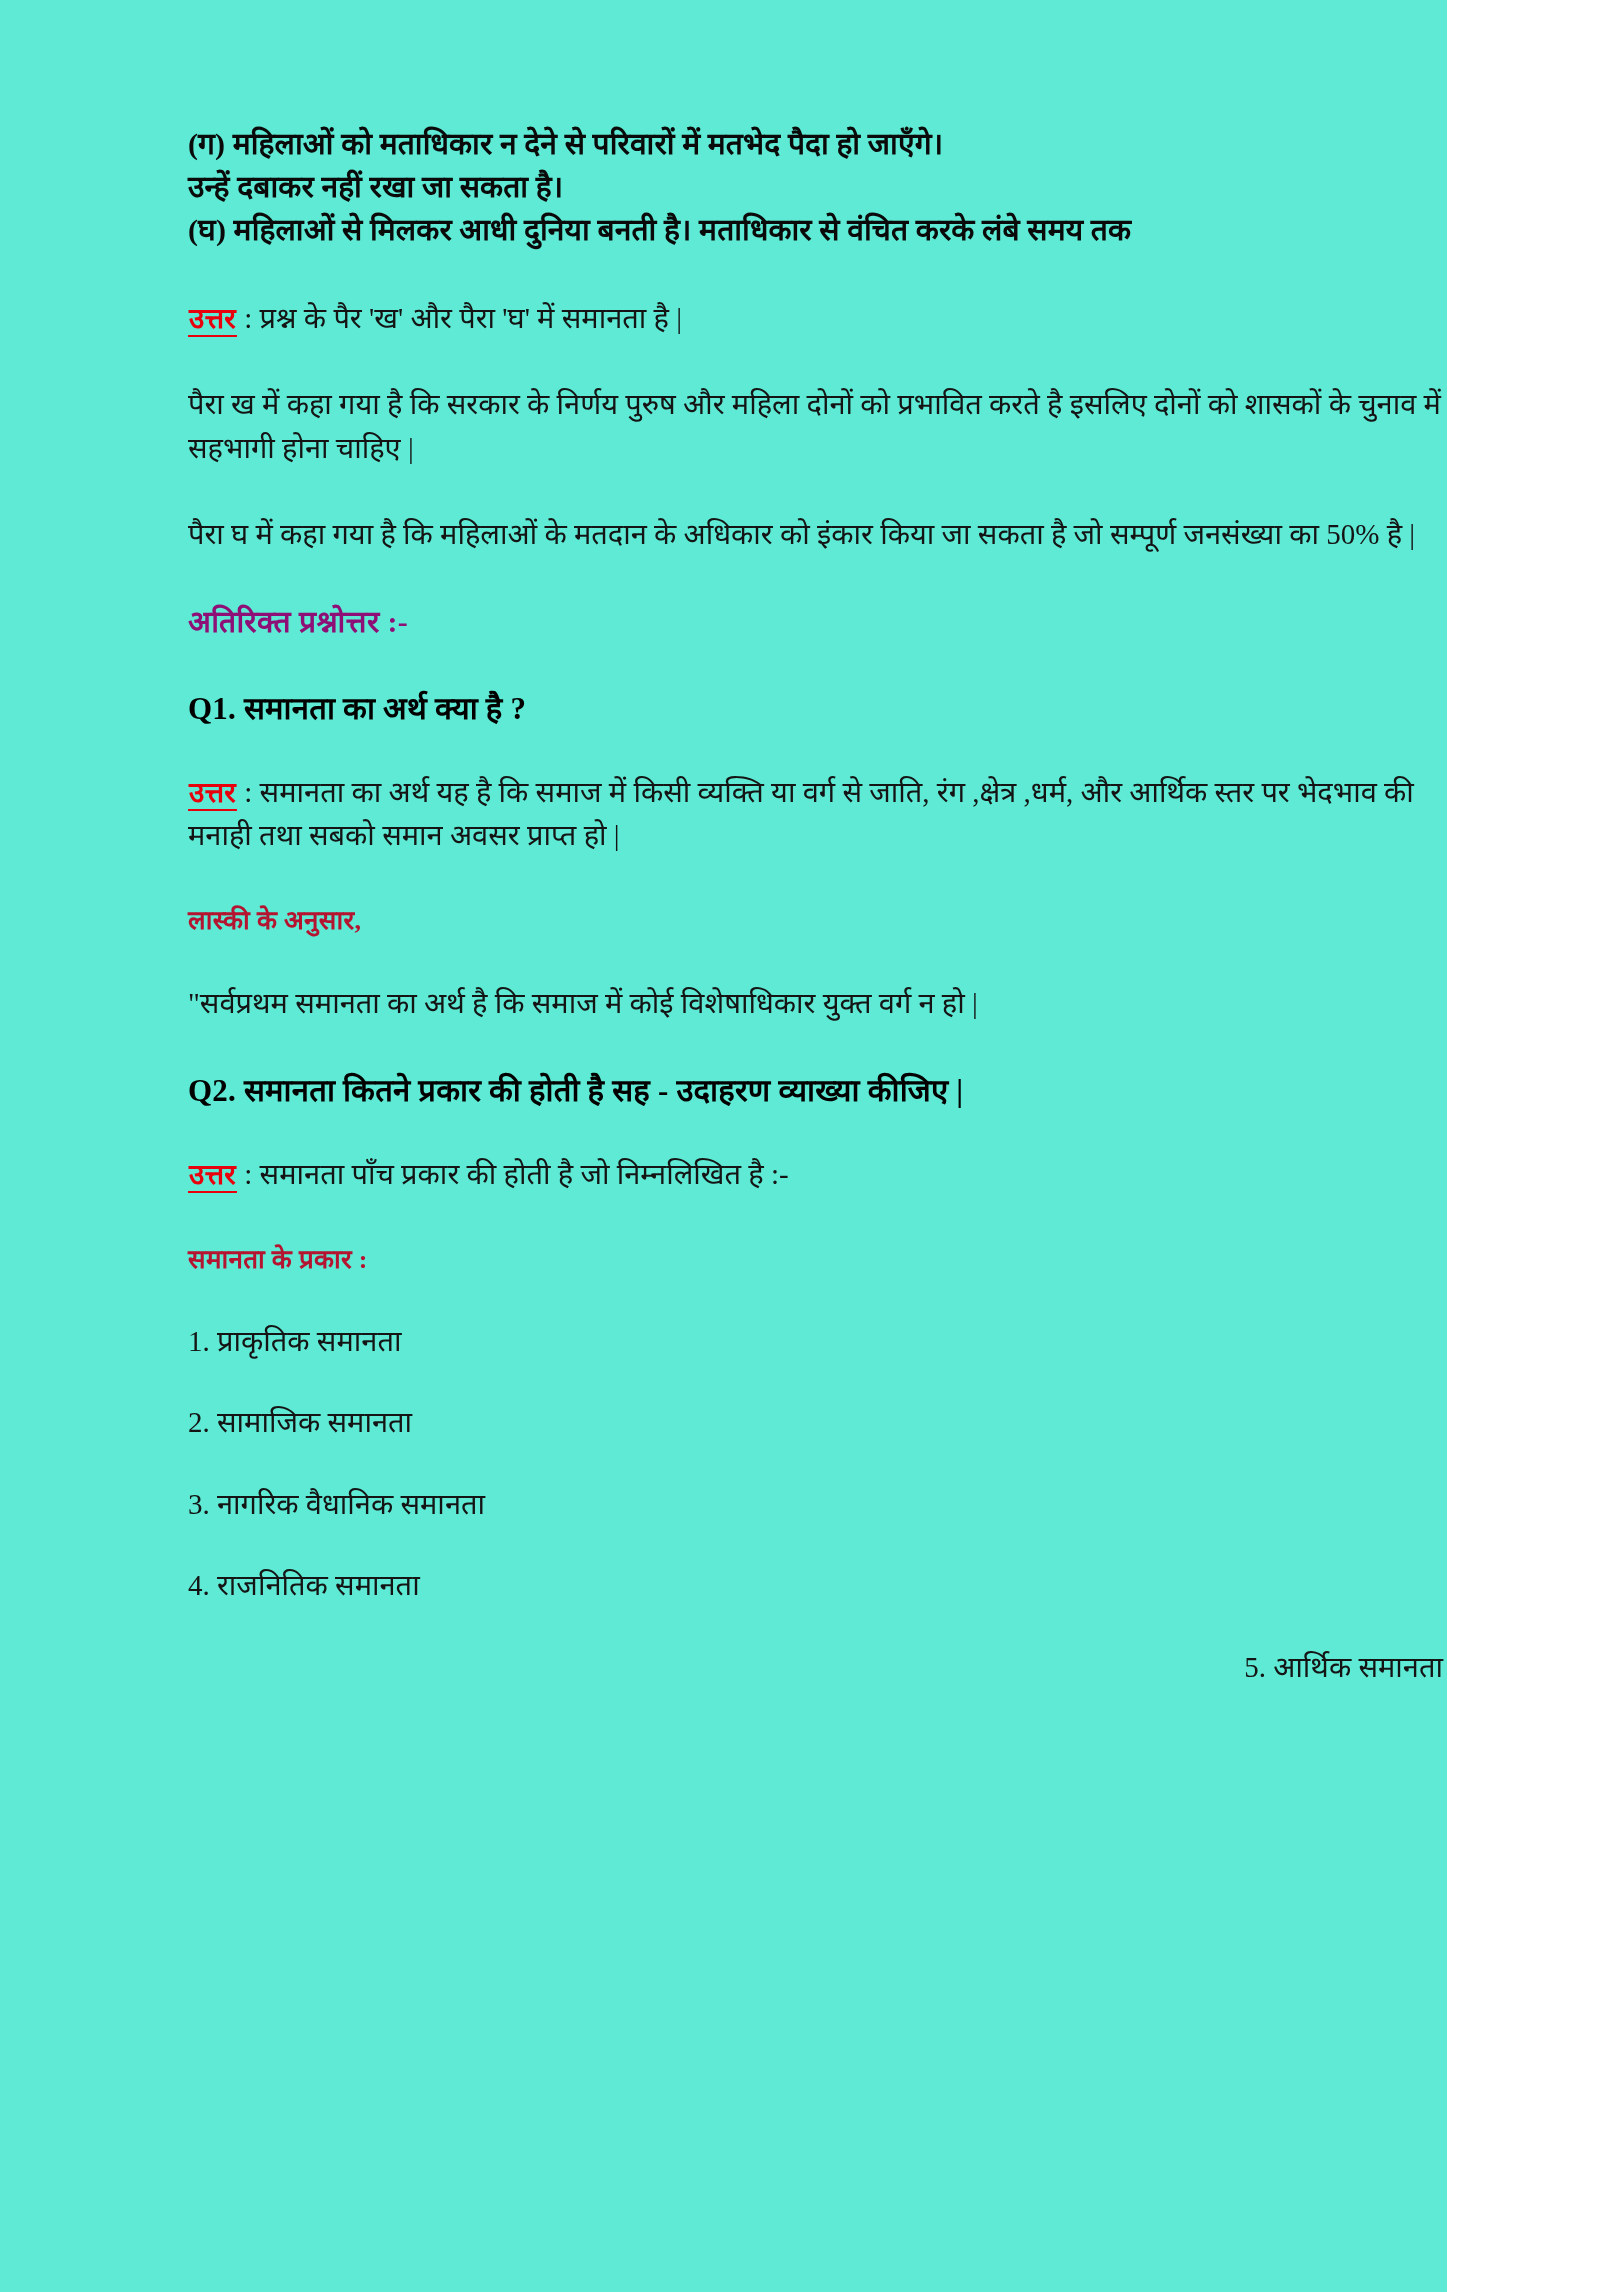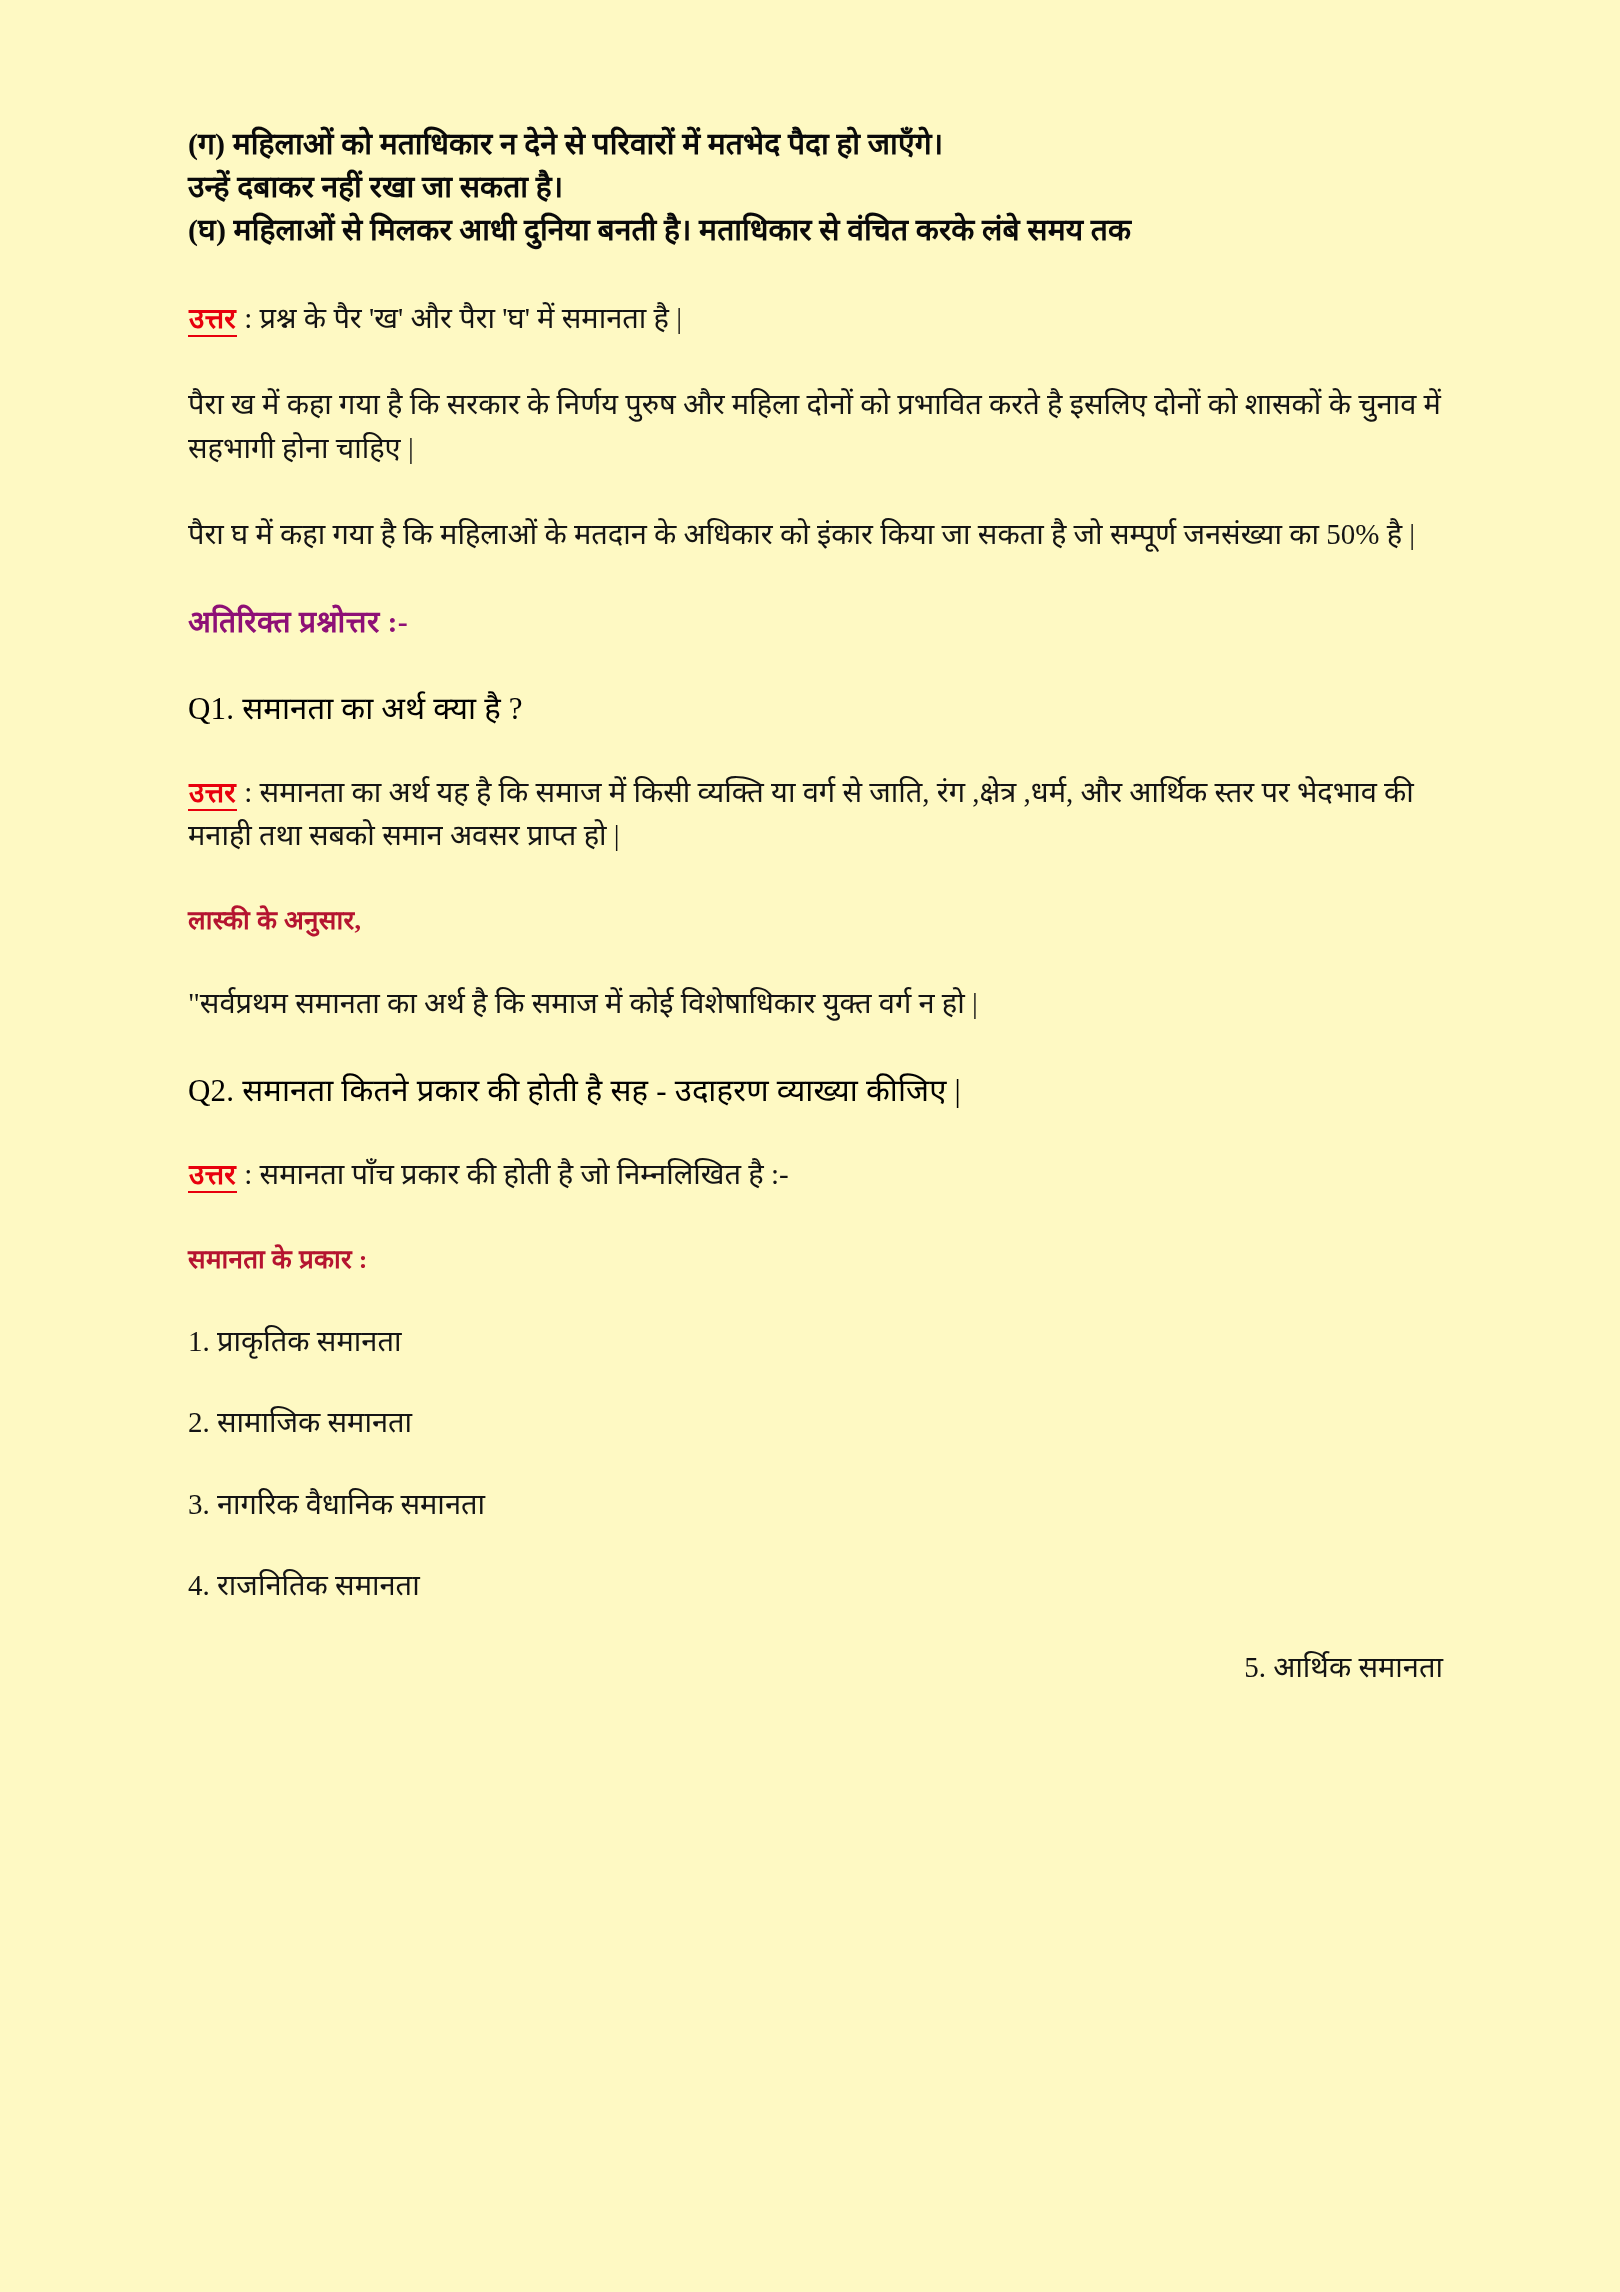--- a/index.html
+++ b/index.html
@@ -7,23 +7,23 @@
     margin: 0;
     padding: 0;
     background: #ffffff;
   }
   body {
     font-family: "Liberation Serif", "DejaVu Serif", serif;
     color: #000000;
   }
   .page {
     position: relative;
-    width: 1620px;
+    width: 1447px;
     height: 2293px;
-    background: #fef9c3;
+    background: #5eead4;
     box-sizing: border-box;
     padding: 123px 186px 8px 188px;
     overflow: hidden;
   }
   .content {
     width: 1255px;
   }
 
   
   .intro-line {
@@ -62,21 +62,21 @@
   .head-magenta {
     font-weight: bold;
     font-size: 30px;
     color: #8e1076;
     margin-bottom: 45px;
     letter-spacing: 0.4px;
   }
 
   
   .head-q {
-    font-weight: normal;
+    font-weight: bold;
     font-size: 31px;
     color: #000000;
     margin-bottom: 43px;
     letter-spacing: 0.2px;
   }
 
   
   .head-red {
     font-weight: bold;
     font-size: 26px;

